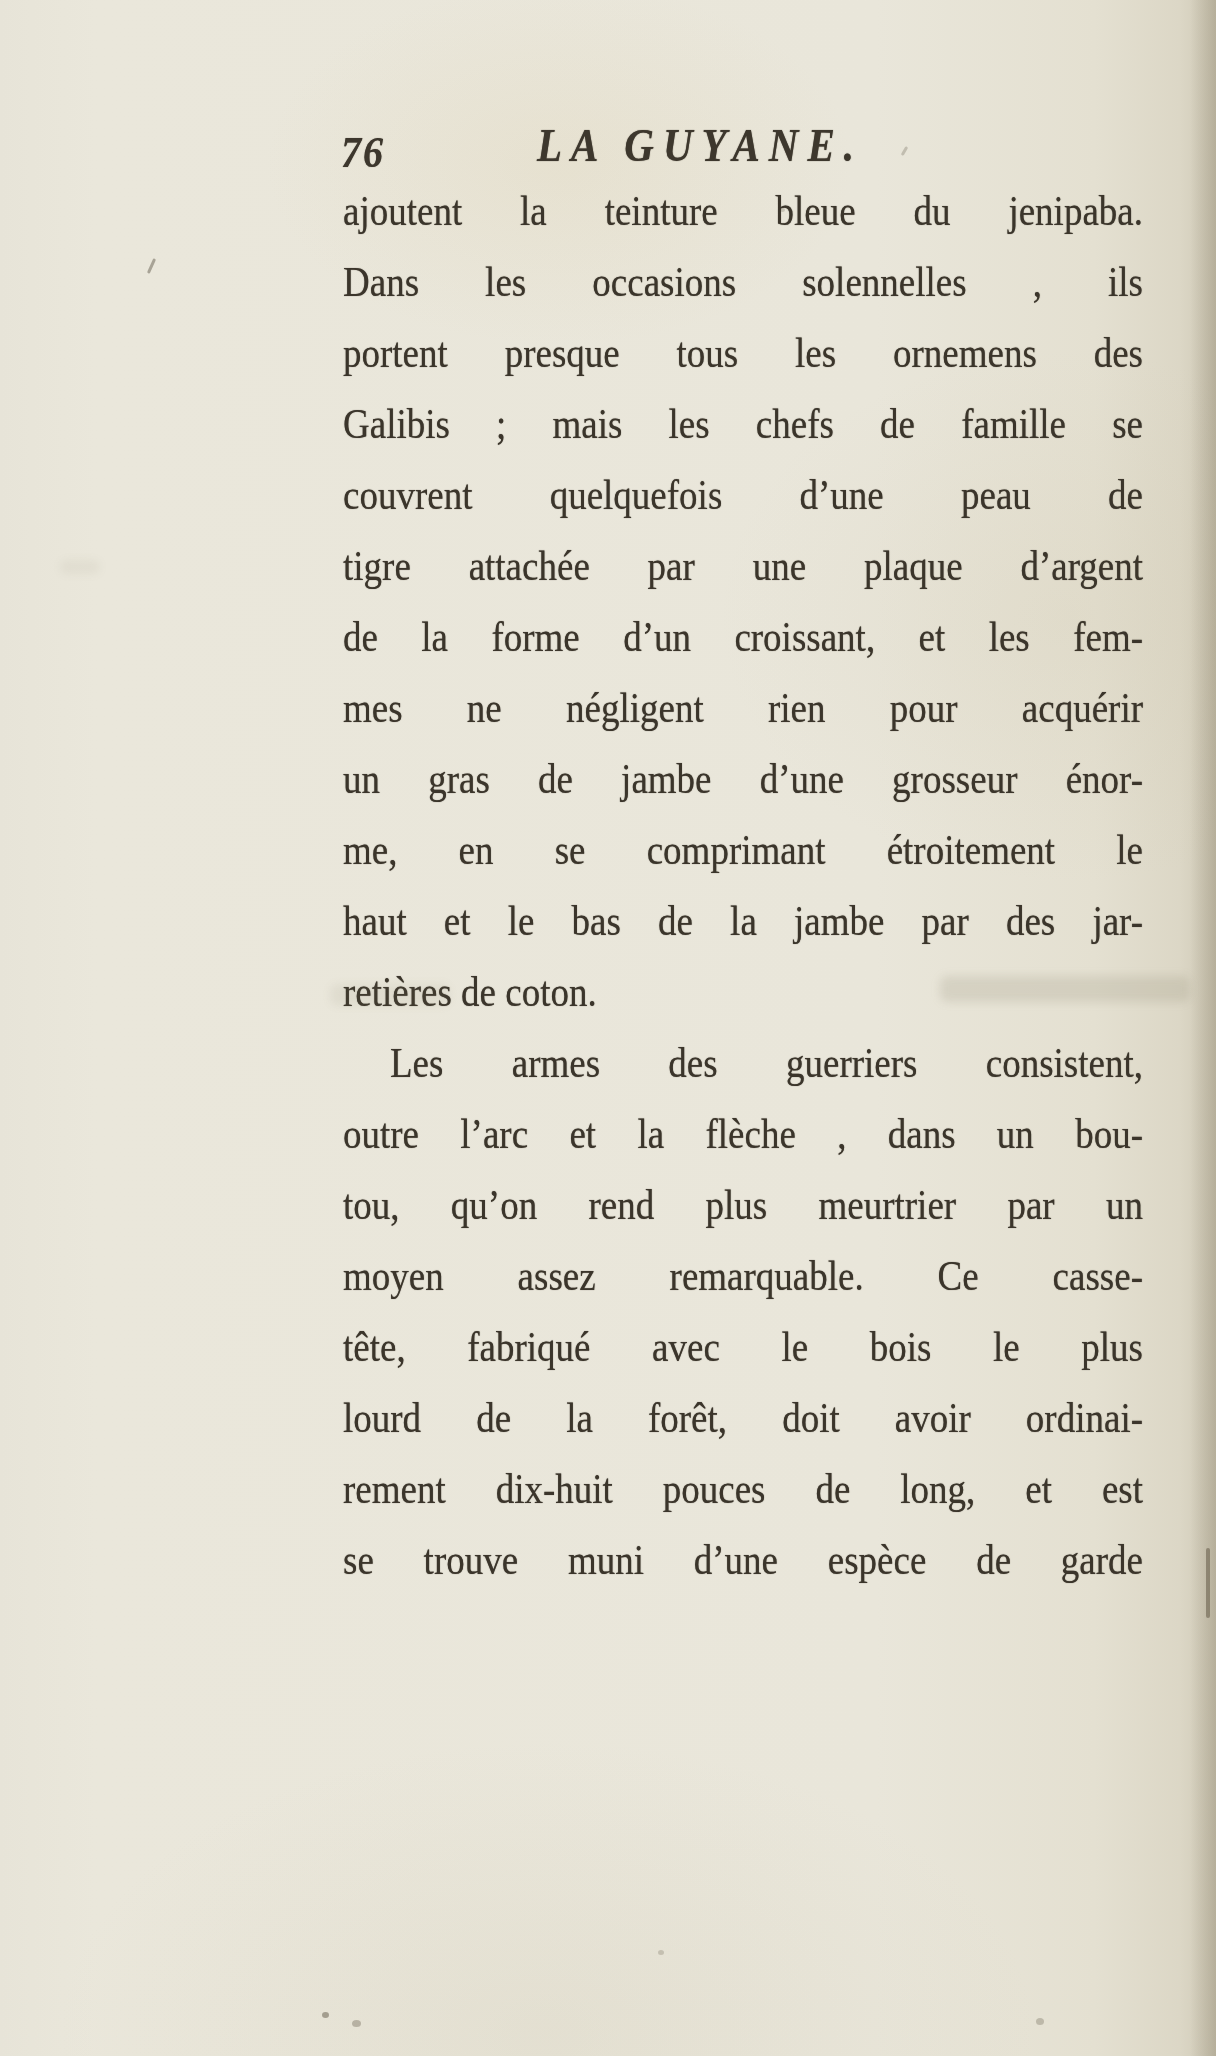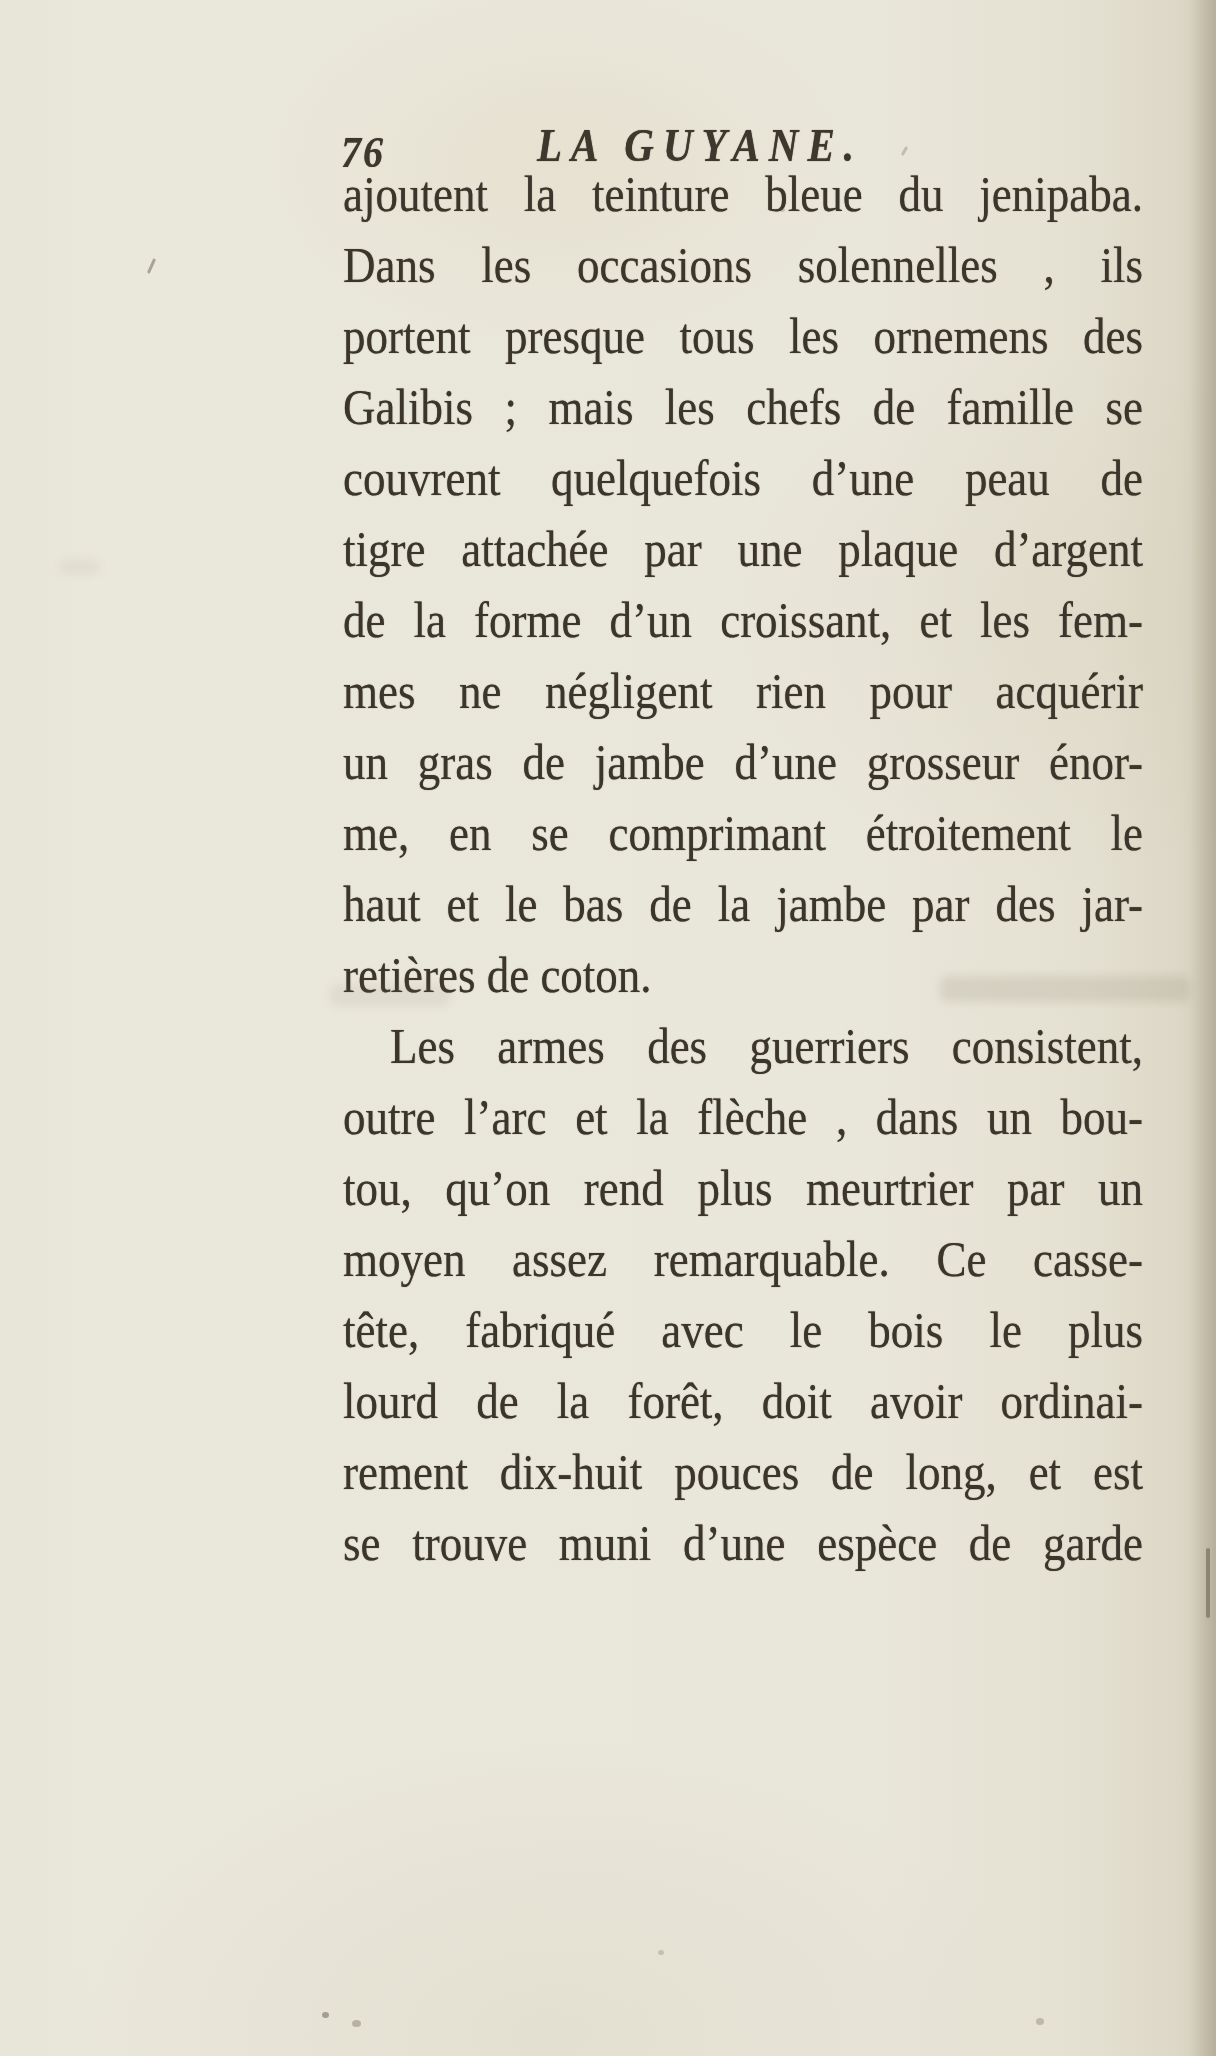--- a/index.html
+++ b/index.html
@@ -19,22 +19,22 @@
     font-size:40px;font-weight:bold;letter-spacing:2px;
     transform:scaleY(1.1);transform-origin:50% 0;
     text-shadow:0 0 0.8px rgba(61,55,45,0.8);
   }
   .page-title{
     position:absolute;left:700px;top:0;transform:translateX(-50%) scaleY(1.12);transform-origin:50% 0;
     font-size:41px;font-weight:bold;letter-spacing:9px;white-space:nowrap;
     text-shadow:0 0 1px rgba(61,55,45,0.85);
   }
   .text-block{
-    position:absolute;left:343px;top:156px;width:800px;
-    font-size:45px;color:#3b352b;
+    position:absolute;left:343px;top:173px;width:800px;
+    font-size:37px;color:#3b352b;
     text-shadow:0 0 0.9px rgba(59,53,43,0.75);
   }
   .line{
     height:71px;line-height:71px;
     text-align:justify;text-align-last:justify;
     transform:scaleY(1.13);transform-origin:50% 20%;
     white-space:normal;
   }
   .line.ragged{text-align:left;text-align-last:left;}
   .line.indent{text-indent:47px;}

